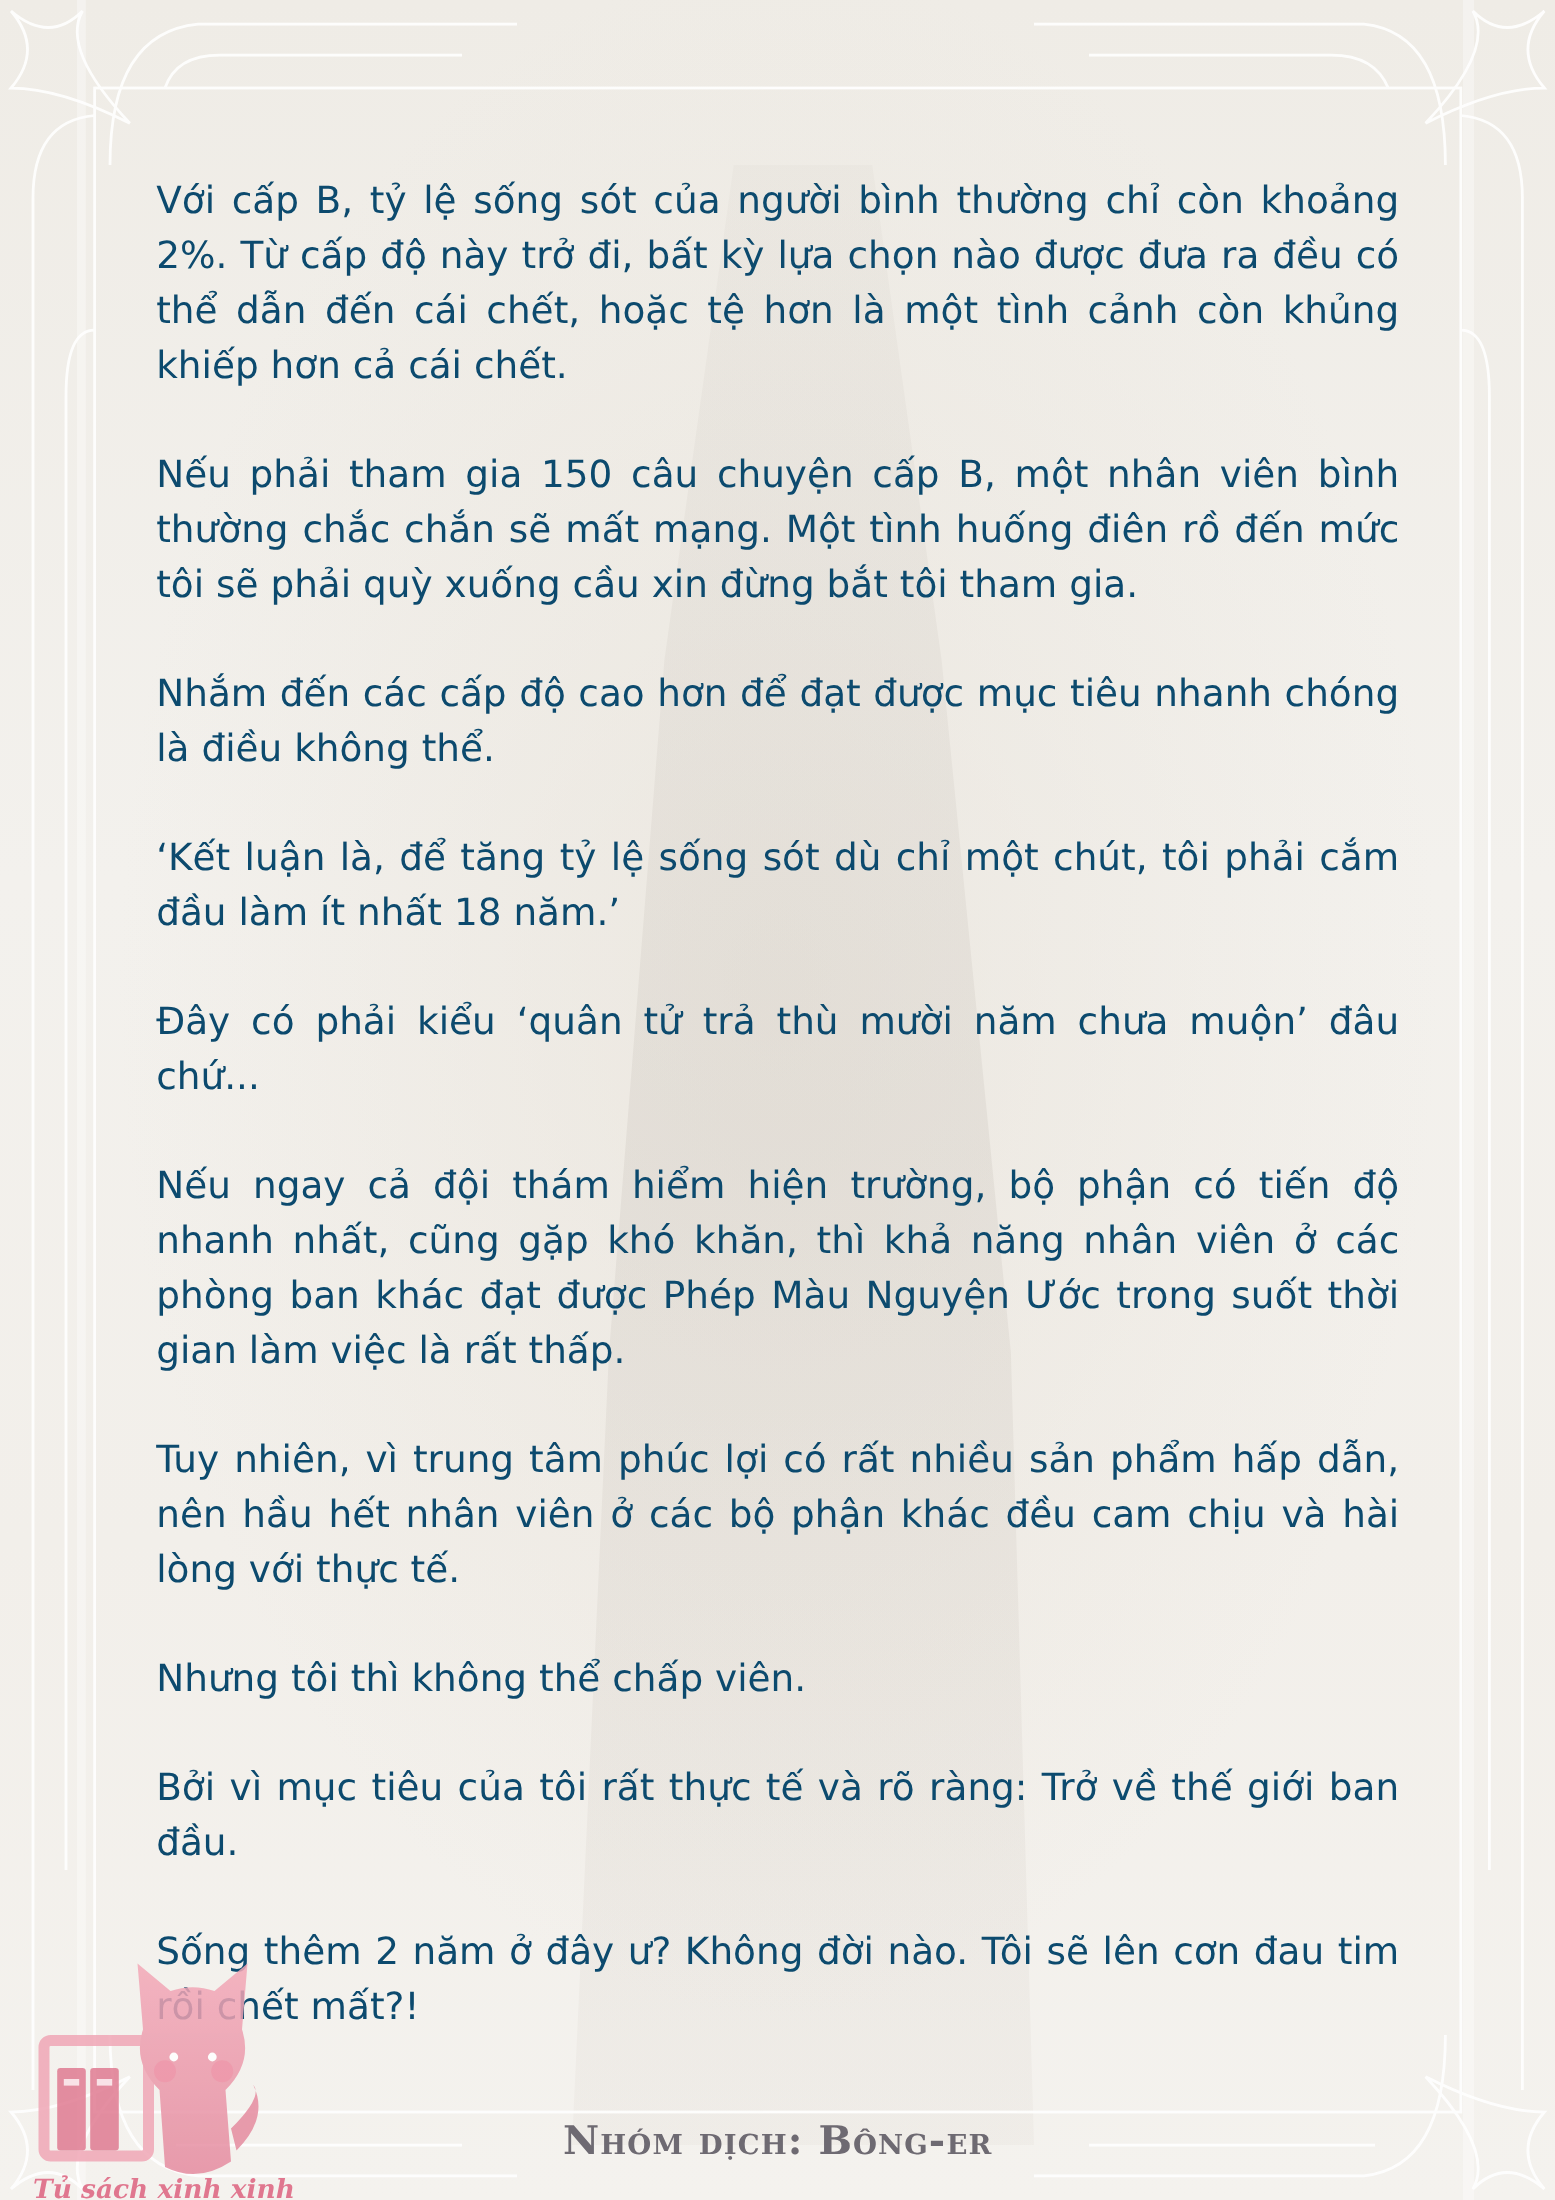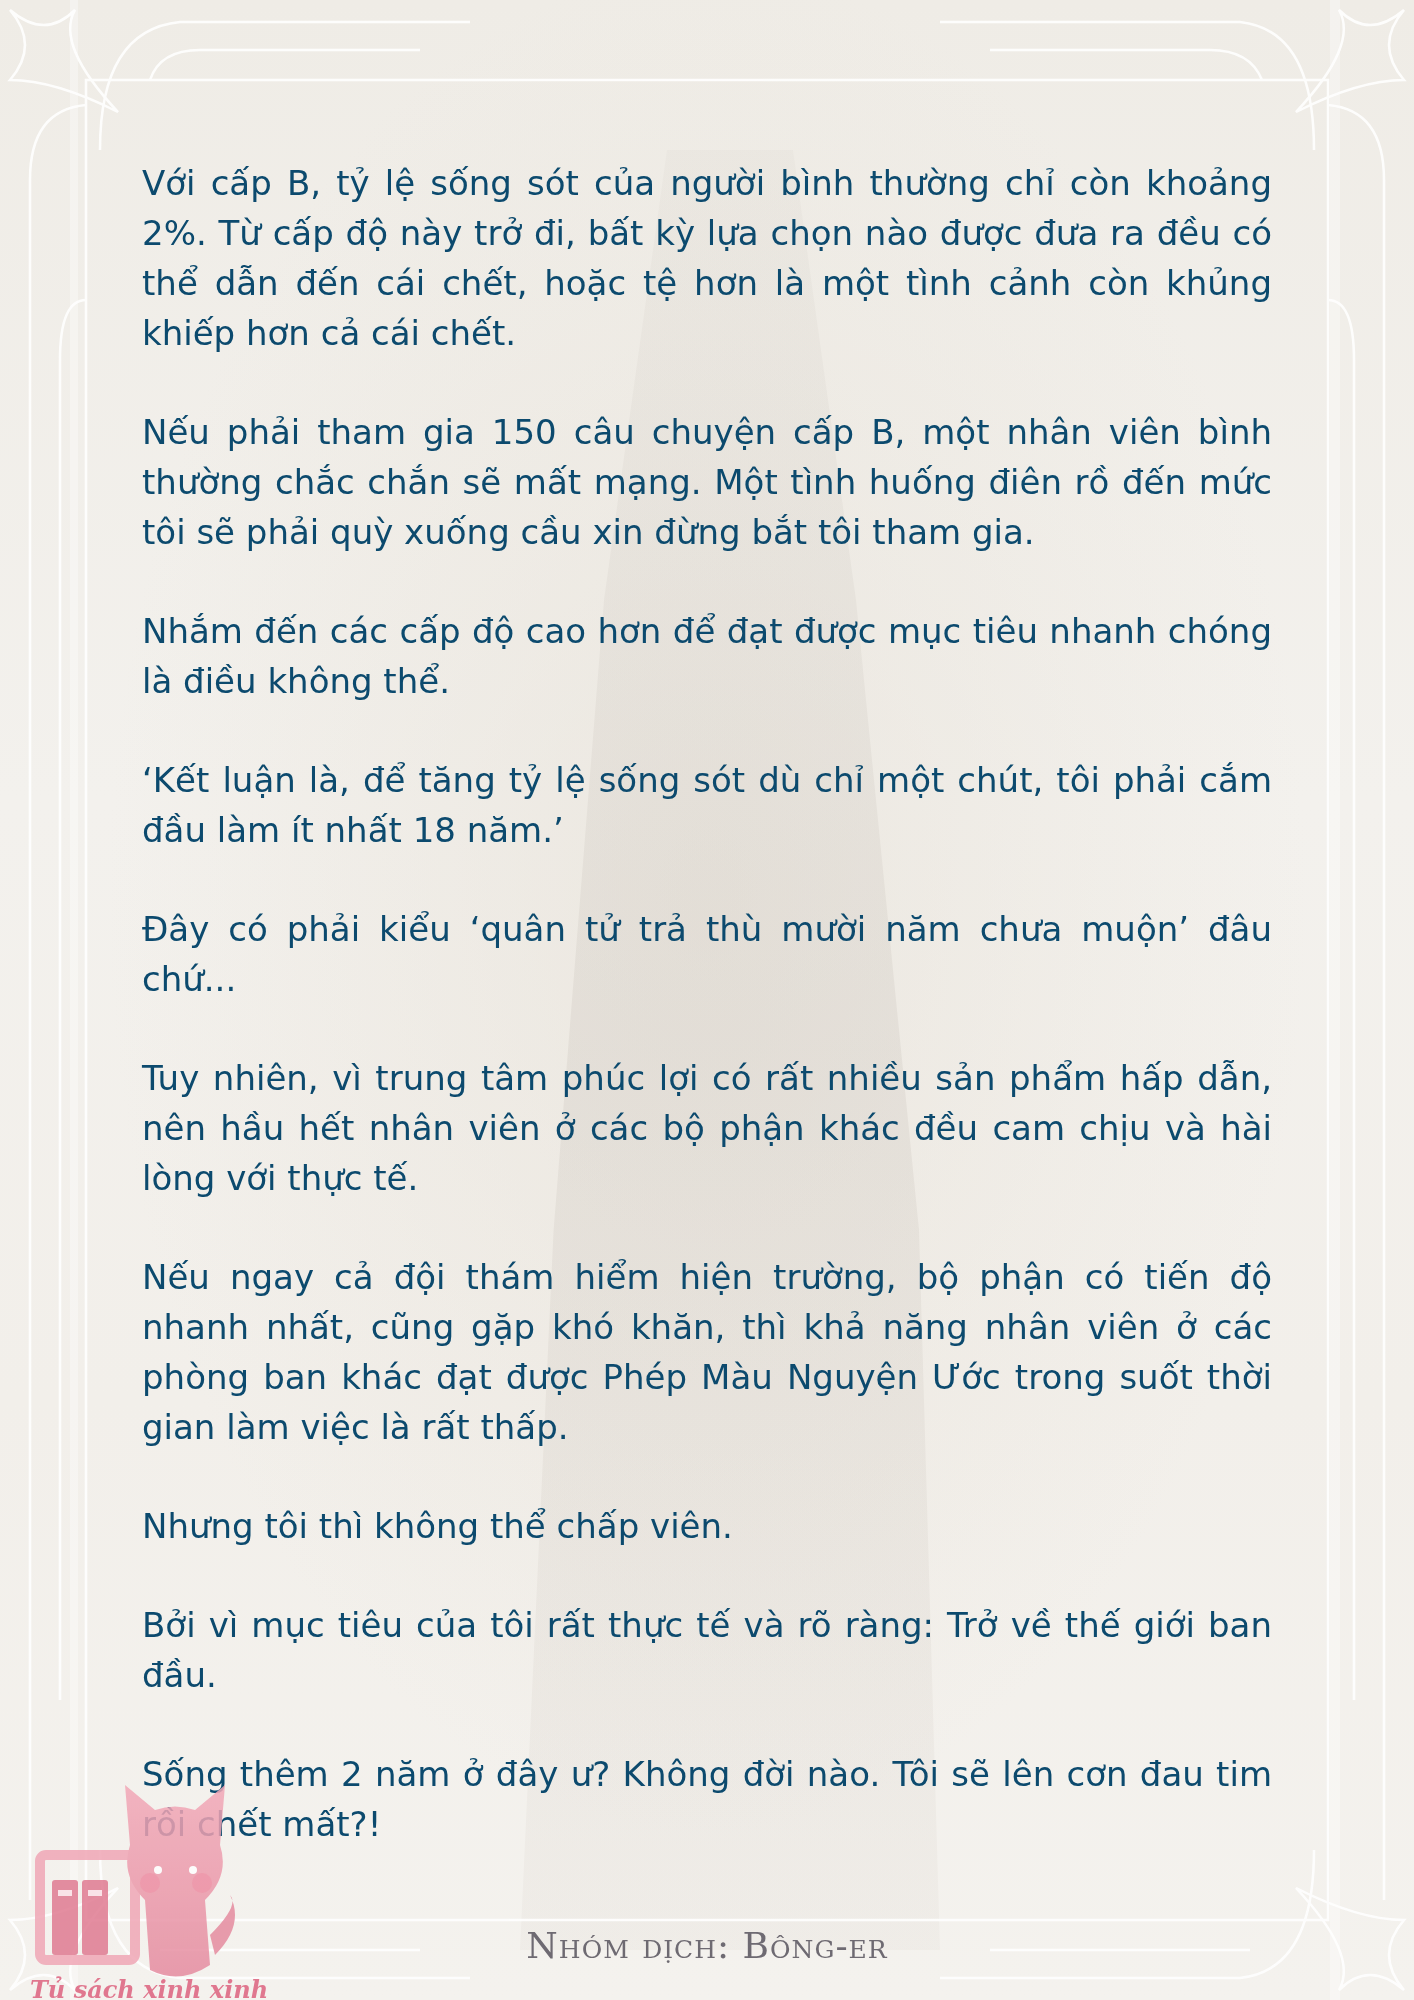--- a/index.html
+++ b/index.html
@@ -23,21 +23,21 @@
   .text-block {
     position: absolute; left: 142px; top: 158px; width: 1130px;
     font-family: "DejaVu Sans", sans-serif;
     font-size: 34px; line-height: 50px; color: #0c4a6e;
     text-align: justify;
   }
   .para { margin: 0 0 49px 0; }
   .credit {
     position: absolute; left: 0; right: 0; top: 1925px; text-align: center;
     font-family: "DejaVu Serif", serif; font-variant: small-caps;
-    font-size: 36px; letter-spacing: 1px; color: #6e6a72; font-weight: normal;
+    font-size: 36px; letter-spacing: 1px; color: #6e6a72; font-weight: bold;
   }
   .logo { position: absolute; left: 30px; top: 1775px; width: 210px; height: 225px; }
   .logo-text {
     position: absolute; left: 30px; top: 1962px;
     font-family: "DejaVu Serif", serif; font-style: italic; font-weight: bold;
     font-size: 24px; color: #e0778f; margin-top: 13px;
   }
 </style>
 </head>
 <body>
@@ -77,22 +77,22 @@
     <path d="M990 1950 L1250 1950"></path>
   </g>
 </svg>
 
 <div class="text-block">
   <p class="para">Với cấp B, tỷ lệ sống sót của người bình thường chỉ còn khoảng 2%. Từ cấp độ này trở đi, bất kỳ lựa chọn nào được đưa ra đều có thể dẫn đến cái chết, hoặc tệ hơn là một tình cảnh còn khủng khiếp hơn cả cái chết.</p>
   <p class="para">Nếu phải tham gia 150 câu chuyện cấp B, một nhân viên bình thường chắc chắn sẽ mất mạng. Một tình huống điên rồ đến mức tôi sẽ phải quỳ xuống cầu xin đừng bắt tôi tham gia.</p>
   <p class="para">Nhắm đến các cấp độ cao hơn để đạt được mục tiêu nhanh chóng là điều không thể.</p>
   <p class="para">‘Kết luận là, để tăng tỷ lệ sống sót dù chỉ một chút, tôi phải cắm đầu làm ít nhất 18 năm.’</p>
   <p class="para">Đây có phải kiểu ‘quân tử trả thù mười năm chưa muộn’ đâu chứ...</p>
+  <p class="para">Nếu ngay cả đội thám hiểm hiện trường, bộ phận có tiến độ nhanh nhất, cũng gặp khó khăn, thì khả năng nhân viên ở các phòng ban khác đạt được Phép Màu Nguyện Ước trong suốt thời gian làm việc là rất thấp.</p>
   <p class="para">Tuy nhiên, vì trung tâm phúc lợi có rất nhiều sản phẩm hấp dẫn, nên hầu hết nhân viên ở các bộ phận khác đều cam chịu và hài lòng với thực tế.</p>
-  <p class="para">Nếu ngay cả đội thám hiểm hiện trường, bộ phận có tiến độ nhanh nhất, cũng gặp khó khăn, thì khả năng nhân viên ở các phòng ban khác đạt được Phép Màu Nguyện Ước trong suốt thời gian làm việc là rất thấp.</p>
   <p class="para">Nhưng tôi thì không thể chấp viên.</p>
   <p class="para">Bởi vì mục tiêu của tôi rất thực tế và rõ ràng: Trở về thế giới ban đầu.</p>
   <p class="para">Sống thêm 2 năm ở đây ư? Không đời nào. Tôi sẽ lên cơn đau tim rồi chết mất?!</p>
 </div>
 
 <svg class="logo" viewBox="0 0 210 225">
   <defs>
     <linearGradient id="pinkg" x1="0" y1="0" x2="0" y2="1">
       <stop offset="0" stop-color="#f2a9b8"></stop>
       <stop offset="1" stop-color="#e58ca0"></stop>

